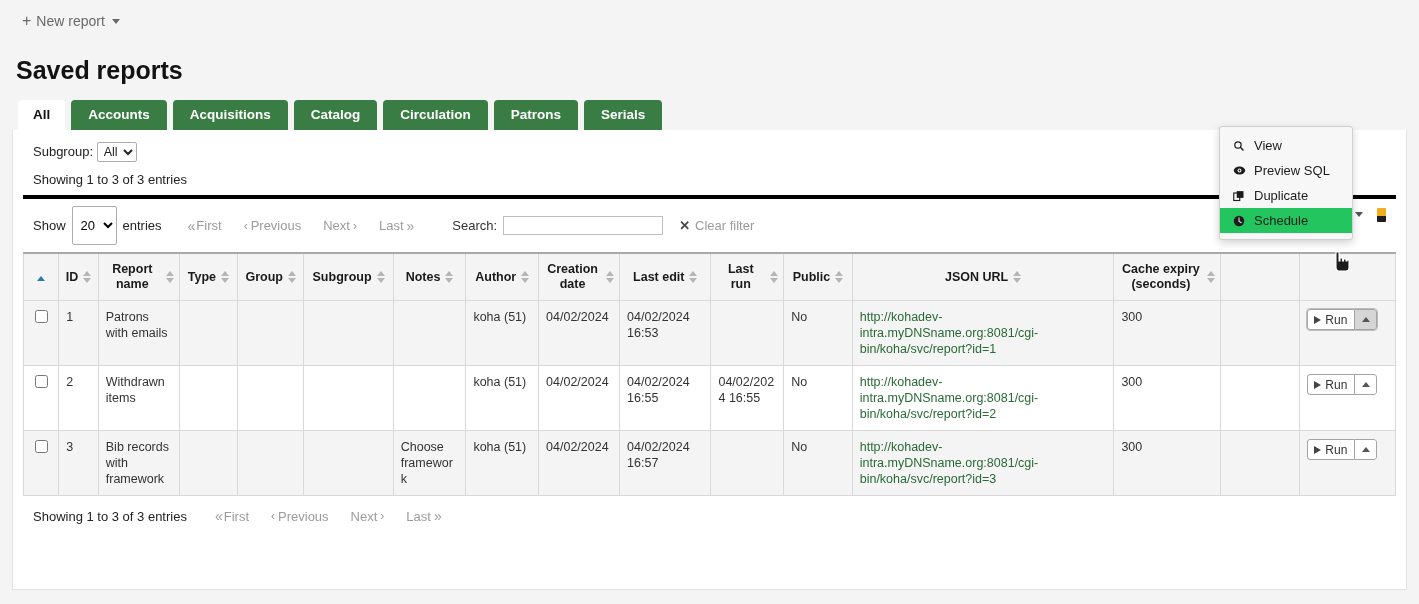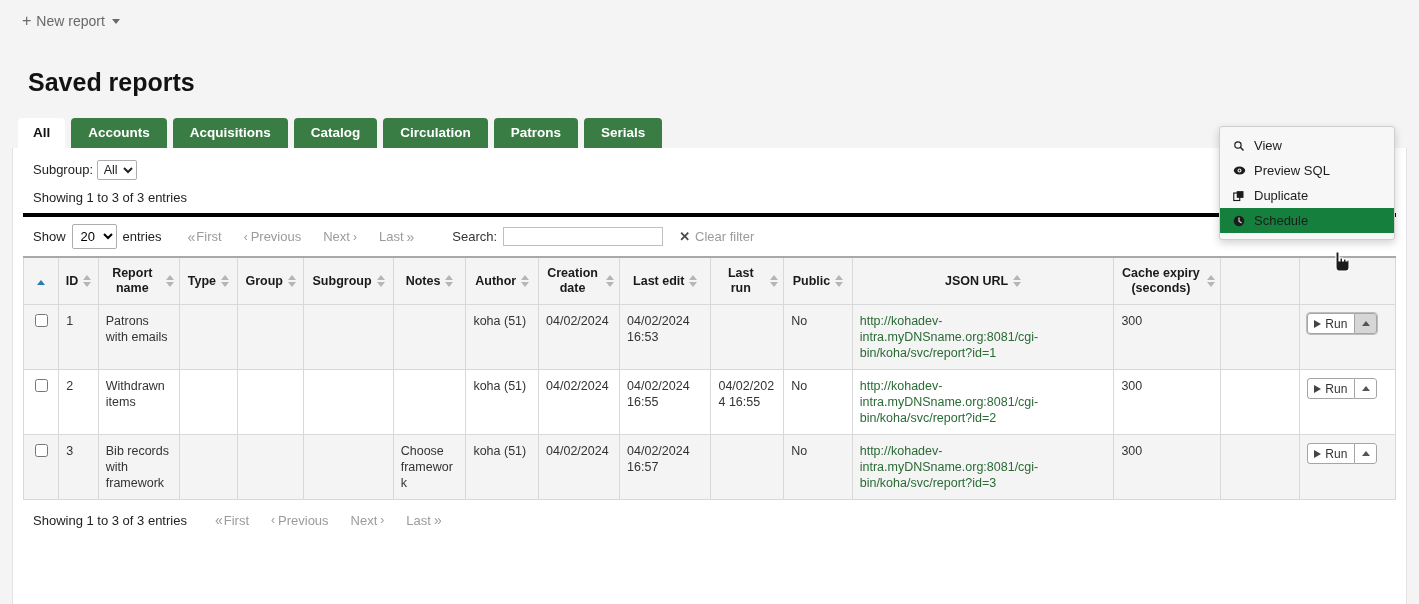--- a/index.html
+++ b/index.html
@@ -35,21 +35,21 @@
   .new-report .caret-d {
     width: 0; height: 0;
     border-left: 4px solid transparent;
     border-right: 4px solid transparent;
     border-top: 5px solid #696969;
     margin-left: 2px;
   }
 
   
   h1.page-title {
-    margin: 16px;
+    margin: 4px;
     padding: 0 0 0 12px;
     font-size: 25px;
     font-weight: bold;
     color: #121212;
     line-height: 40px;
   }
 
   
   .tabs {
     display: flex;
@@ -119,21 +119,21 @@
     align-items: center;
     border-top: 4px solid #000000;
     padding: 7px 0 7px 10px;
     position: relative;
     min-height: 34px;
   }
   .len-wrap { display: flex; align-items: center; gap: 6px; font-size: 13px; color: #222; }
   .len-wrap select {
     font-family: "Liberation Sans", sans-serif;
     font-size: 13px;
-    padding: 3px 4px;
+    padding: 10px 4px;
     border: 1px solid #adadad;
     border-radius: 2px;
     background: #fff;
   }
   .pager { display: flex; align-items: center; gap: 22px; margin-left: 26px; }
   .pgbtn {
     color: #9b9b9b;
     font-size: 13px;
     cursor: default;
     display: inline-flex;
@@ -331,39 +331,39 @@
     font-size: 13.5px;
     cursor: pointer;
     font-family: "Liberation Sans", sans-serif;
   }
 
   
   .dropmenu {
     position: absolute;
     left: 1219px;
     top: 126px;
-    width: 176px;
+    width: 134px;
     background: #f7f7f7;
     border: 1px solid #cfcfcf;
     border-radius: 3px;
     box-shadow: 0 3px 8px rgba(0,0,0,.18);
     padding: 6px 0;
     z-index: 50;
   }
   .dropitem {
     display: flex;
     align-items: center;
     gap: 8px;
     padding: 5px 10px 5px 12px;
     font-size: 13px;
     color: #1c1c1c;
     cursor: pointer;
     position: relative;
   }
-  .dropitem.hl { background: #15803d; }
+  .dropitem.hl { background: #22c55e; }
   .dropitem .ic { width: 14px; display: inline-flex; justify-content: center; }
   .cursor-hand {
     position: absolute;
     left: 1330px;
     top: 250px;
     z-index: 60;
     width: 22px;
     height: 24px;
   }
 </style>

